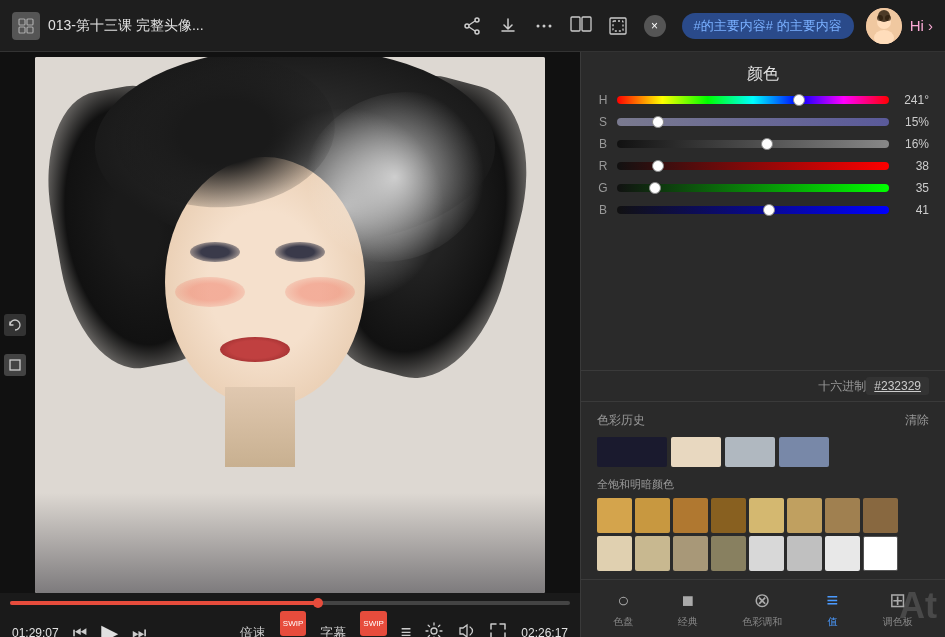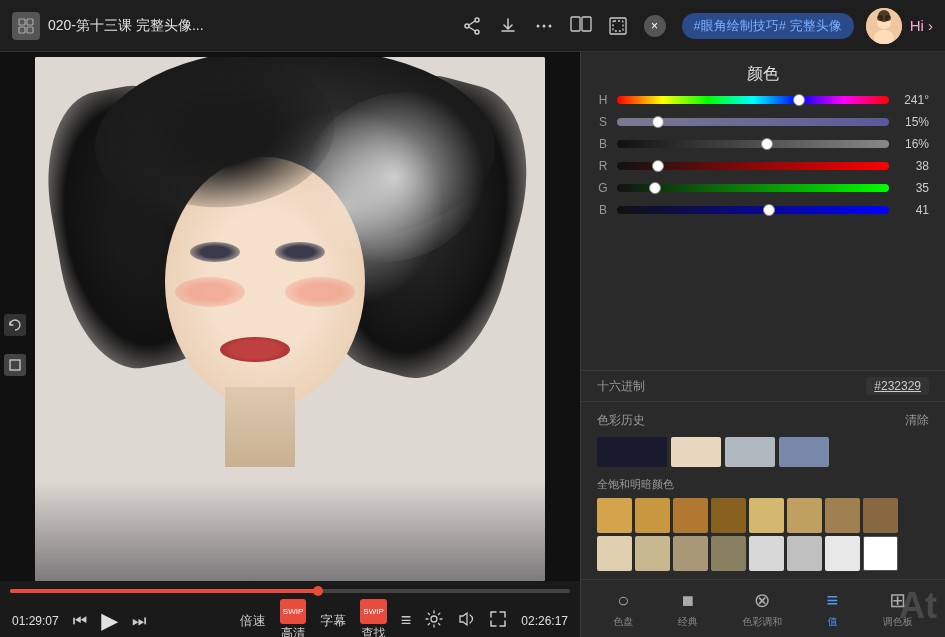--- a/index.html
+++ b/index.html
@@ -215,21 +215,21 @@
       position: absolute;
       top: 50px; right: 100px;
       width: 200px; height: 200px;
       background: radial-gradient(ellipse, rgba(255,255,255,0.6) 0%, transparent 70%);
       border-radius: 50% 20% 50% 20%;
       transform: rotate(30deg);
     }
 
     
     .video-controls {
-      height: 56px;
+      height: 44px;
       background: #1a1a1a;
       padding: 0 10px;
     }
     .progress-bar-area {
       height: 4px;
       background: #444;
       border-radius: 2px;
       margin: 8px 0 6px 0;
       position: relative;
       cursor: pointer;
@@ -360,20 +360,21 @@
       align-items: center;
       padding: 6px 16px;
       border-top: 1px solid #3a3a3a;
       border-bottom: 1px solid #3a3a3a;
       margin: 0 0 6px 0;
     }
     .hex-label {
       color: #999;
       font-size: 12px;
       flex: 1;
+      text-align: right;
     }
     .hex-value {
       color: #ccc;
       font-size: 12px;
       background: #333;
       padding: 2px 8px;
       border-radius: 3px;
       text-decoration: underline;
     }
 
@@ -471,21 +472,21 @@
 <div class="top-bar">
   <div class="top-bar-left">
     <div class="gallery-icon">
       <svg width="16" height="16" viewBox="0 0 16 16" fill="none">
         <rect x="1" y="1" width="6" height="6" stroke="#aaa" stroke-width="1.2" fill="none" rx="1"></rect>
         <rect x="9" y="1" width="6" height="6" stroke="#aaa" stroke-width="1.2" fill="none" rx="1"></rect>
         <rect x="1" y="9" width="6" height="6" stroke="#aaa" stroke-width="1.2" fill="none" rx="1"></rect>
         <rect x="9" y="9" width="6" height="6" stroke="#aaa" stroke-width="1.2" fill="none" rx="1"></rect>
       </svg>
     </div>
-    <span class="title-text">020-第十三课 完整头像...</span>
+    <span class="title-text">013-第十三课 完整头像...</span>
   </div>
   <div class="top-bar-center">
     <span class="tb-icon">
       <svg width="20" height="20" viewBox="0 0 20 20" fill="none">
         <circle cx="15" cy="4" r="2" stroke="#ccc" stroke-width="1.5"></circle>
         <circle cx="5" cy="10" r="2" stroke="#ccc" stroke-width="1.5"></circle>
         <circle cx="15" cy="16" r="2" stroke="#ccc" stroke-width="1.5"></circle>
         <line x1="7" y1="9" x2="13" y2="5" stroke="#ccc" stroke-width="1.3"></line>
         <line x1="7" y1="11" x2="13" y2="15" stroke="#ccc" stroke-width="1.3"></line>
       </svg>
@@ -509,21 +510,21 @@
         <rect x="12" y="1" width="9" height="14" rx="1" stroke="#ccc" stroke-width="1.3"></rect>
       </svg>
     </span>
     <span class="tb-icon">
       <svg width="20" height="20" viewBox="0 0 20 20" fill="none">
         <rect x="2" y="2" width="16" height="16" rx="1" stroke="#ccc" stroke-width="1.3"></rect>
         <rect x="5" y="5" width="10" height="10" rx="1" stroke="#ccc" stroke-width="1.3" stroke-dasharray="2 2"></rect>
       </svg>
     </span>
     <div class="close-btn">×</div>
-    <div class="tag-label">#眼角绘制技巧# 完整头像</div>
+    <div class="tag-label">#的主要内容# 的主要内容</div>
   </div>
   <div class="top-bar-right">
     <div class="avatar-circle">
       <svg width="36" height="36" viewBox="0 0 36 36">
         <circle cx="18" cy="18" r="18" fill="#f0c8a0"></circle>
         <circle cx="18" cy="14" r="7" fill="#ffddbb"></circle>
         <ellipse cx="18" cy="30" rx="10" ry="8" fill="#ffddbb"></ellipse>
         <circle cx="18" cy="8" r="6" fill="#3a2a1a" opacity="0.9"></circle>
         <circle cx="14" cy="10" r="3" fill="#2a1a0a" opacity="0.7"></circle>
         <circle cx="22" cy="10" r="3" fill="#2a1a0a" opacity="0.7"></circle>

